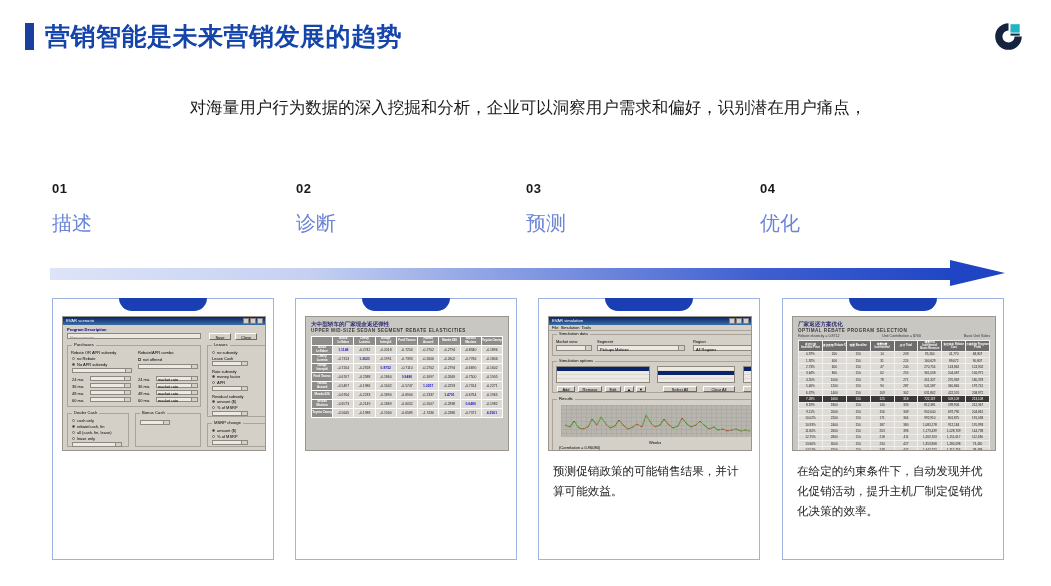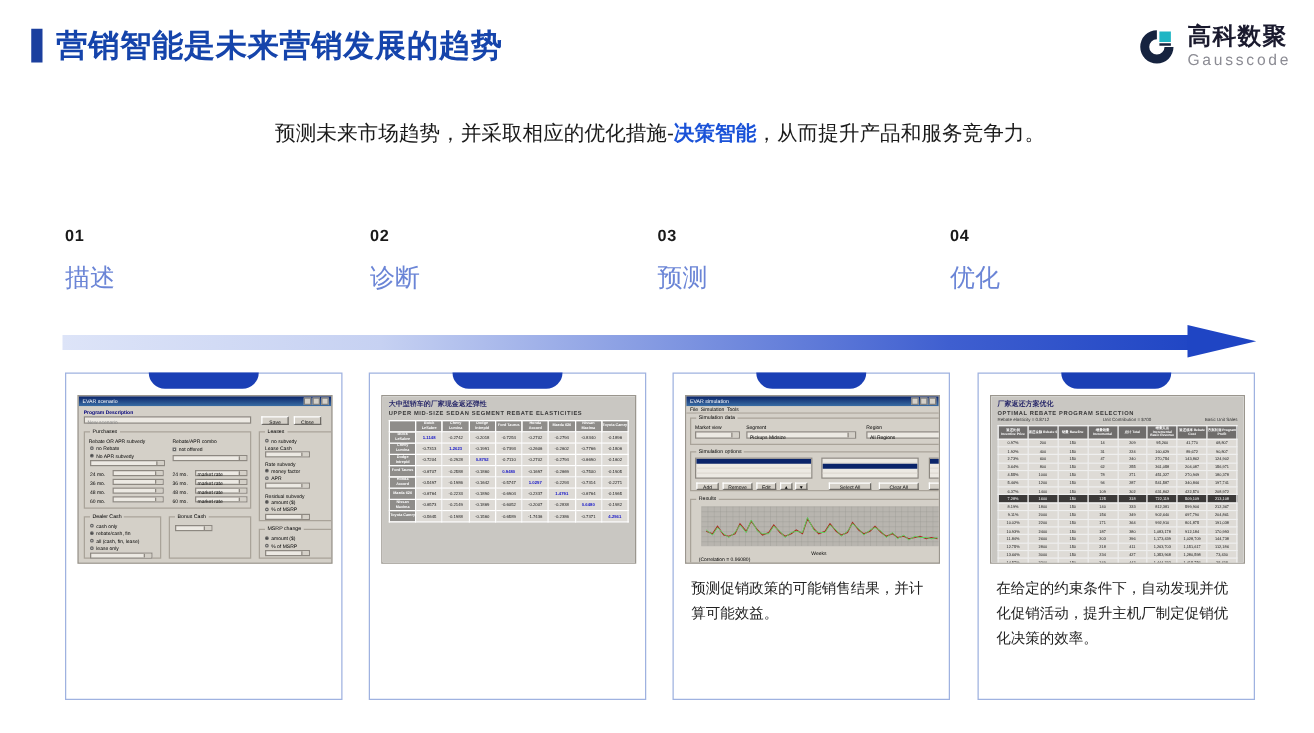--- a/index.html
+++ b/index.html
@@ -110,28 +110,24 @@
   </div>
 
   <div class="logo">
     <div class="logo-mark">
       <svg width="33" height="33" viewBox="0 0 33 33">
         <path d="M16.5 3.2 A13.3 13.3 0 1 0 29.8 16.5 L22.6 16.5 A6.1 6.1 0 1 1 16.5 10.4 Z" fill="#16233f"></path>
         <rect x="18.5" y="4.2" width="9.2" height="8.4" fill="#1fb5c4"></rect>
         <rect x="18.5" y="13.6" width="9.2" height="2.0" fill="#16233f"></rect>
       </svg>
     </div>
-    <div class="logo-words">
-      <div class="logo-cn">高科数聚</div>
-      <div class="logo-en">Gausscode</div>
-    </div>
   </div>
 
   <div class="para">
-    <span class="l2"><span>预测未来市场趋势，并采取相应的优化措施-</span><span class="hl">决策智能</span><span>，从而提升产品和服务竞争力。</span></span>
+    <span class="l1">对海量用户行为数据的深入挖掘和分析，企业可以洞察用户需求和偏好，识别潜在用户痛点，</span>
   </div>
 
   <div class="steps">
     <div class="step" style="left:0px">
       <div class="num">01</div>
       <div class="lab">描述</div>
     </div>
     <div class="step" style="left:244px">
       <div class="num">02</div>
       <div class="lab">诊断</div>

